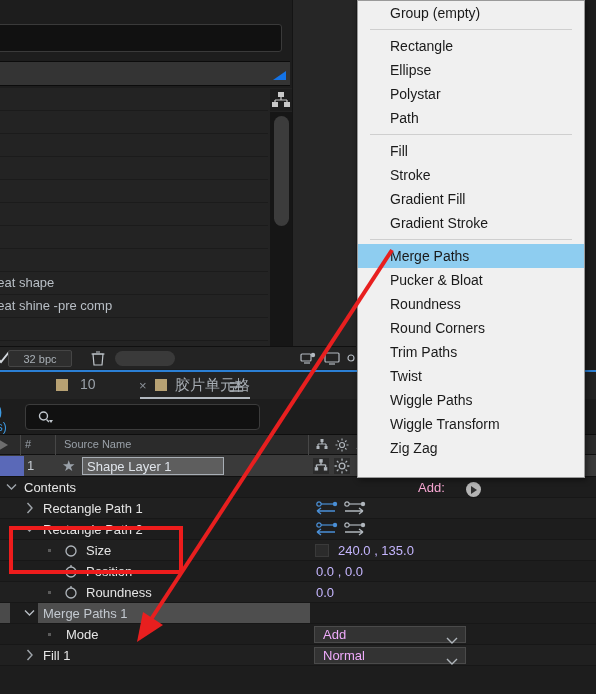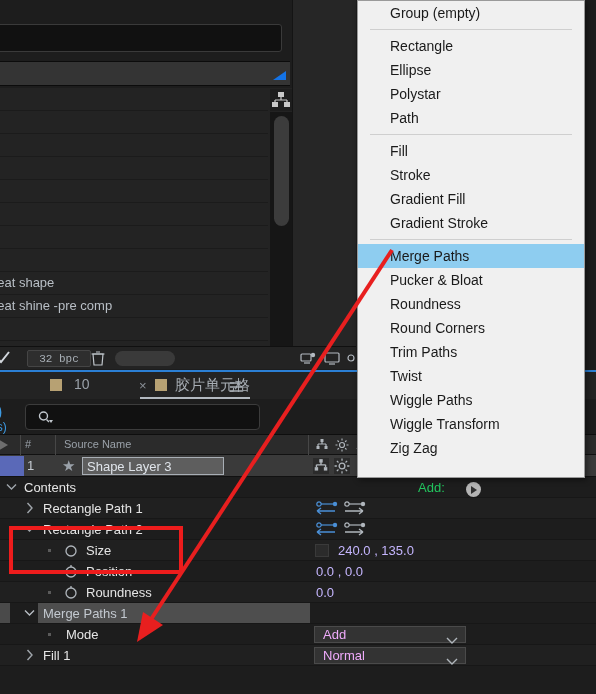--- a/index.html
+++ b/index.html
@@ -48,23 +48,23 @@
   #proj-scroll-thumb {
     position: absolute; left: 274px; top: 28px; width: 15px; height: 110px;
     background: #3c3c3c; border-radius: 8px;
   }
 
   #proj-footer {
     position: absolute; left: 0; top: 346px; width: 292px; height: 23px;
     background: #232323; border-top: 1px solid #101010;
   }
   #bpc-pill {
-    position: absolute; left: 27px; top: 3px; width: 64px; height: 17px;
+    position: absolute; left: 8px; top: 3px; width: 64px; height: 17px;
     background: #2e2e2e; border: 1px solid #454545; border-radius: 2px;
-    font-size: 11px; color: #a9b0b7; text-align: center; line-height: 16px; font-family: Liberation Mono, monospace;
+    font-size: 11px; color: #a9b0b7; text-align: center; line-height: 16px;
   }
   #trash-icon { position: absolute; left: 90px; top: 3px; width: 16px; height: 17px; }
   #footer-pill {
     position: absolute; left: 115px; top: 4px; width: 60px; height: 15px;
     background: #3a3a3a; border-radius: 8px;
   }
   #proj-check { position: absolute; left: -4px; top: 4px; width: 14px; height: 14px; }
 
   
   #comp-right-strip {
@@ -201,21 +201,21 @@
     background: #333; border: 1px solid #4a4a4a;
   }
   .dd-txt { position: absolute; left: 8px; top: 0px; font-size: 13px; color: #f0abfc; }
   .dd-chev { position: absolute; right: 7px; top: 4px; }
 
   #contents-row {
     position: absolute; left: 0; top: 105px; width: 596px; height: 21px;
     background: #1d1d1d; border-bottom: 1px solid #171717;
   }
   #add-label {
-    position: absolute; left: 418px; top: 3px; font-size: 13px; color: #22c55e;
+    position: absolute; left: 418px; top: 3px; font-size: 13px; color: #f9a8d4;
   }
   #add-btn {
     position: absolute; left: 466px; top: 5px; width: 15px; height: 15px;
     background: #b4b4b4; border-radius: 50%;
   }
   #add-btn::after {
     content: ""; position: absolute; left: 5px; top: 3.5px;
     border-left: 6px solid #303030; border-top: 4px solid transparent;
     border-bottom: 4px solid transparent;
   }
@@ -313,21 +313,21 @@
         <circle cx="4" cy="7" r="3" stroke="#b4bac1" fill="none" stroke-width="1.2"></circle>
       </svg>
     </span>
   </div>
 
   <div id="blue-divider"></div>
 
   <div id="timeline">
 
     <div id="tl-tabbar">
-      <div class="tl-tab" style="left:50px;width:80px">
+      <div class="tl-tab" style="left:56px;width:80px">
         <span class="tab-swatch" style="left:0px"></span>
         <span class="tab-name" style="left:24px">10</span>
       </div>
       <span id="tab-close">×</span>
       <div class="tl-tab" style="left:155px;width:100px">
         <span class="tab-swatch" style="left:0px"></span>
         <span class="tab-name cjk" style="left:20px">胶片单元格</span>
       </div>
       <span id="tab-menu-icon">
         <svg width="14" height="12" viewBox="0 0 14 12">
@@ -377,21 +377,21 @@
             <path d="M4 11 L10 3" stroke="#b0b6bc" stroke-width="1.3"></path>
           </svg>
       </span>
     </div>
 
     <div id="layer-row">
       <div id="layer-color"></div>
       <span id="layer-num">1</span>
       <span id="layer-star">★</span>
       <div id="layer-name-box">
-        <span id="layer-name">Shape Layer 3</span>
+        <span id="layer-name">Shape Layer 1</span>
       </div>
       <span class="layer-sw-box" style="left:313px">
         <svg width="16" height="16" viewBox="0 0 14 14">
           <path d="M7 2 v4 M3 6 h8 M3 6 v2 M11 6 v2" stroke="#b0b6bc" stroke-width="1.2" fill="none"></path>
           <rect x="1.5" y="8" width="3" height="3" fill="#b0b6bc"></rect>
           <rect x="9.5" y="8" width="3" height="3" fill="#b0b6bc"></rect>
           <rect x="5.5" y="1" width="3" height="3" fill="#b0b6bc"></rect>
         </svg>
       </span>
       <span class="layer-sw-box" style="left:334px">

